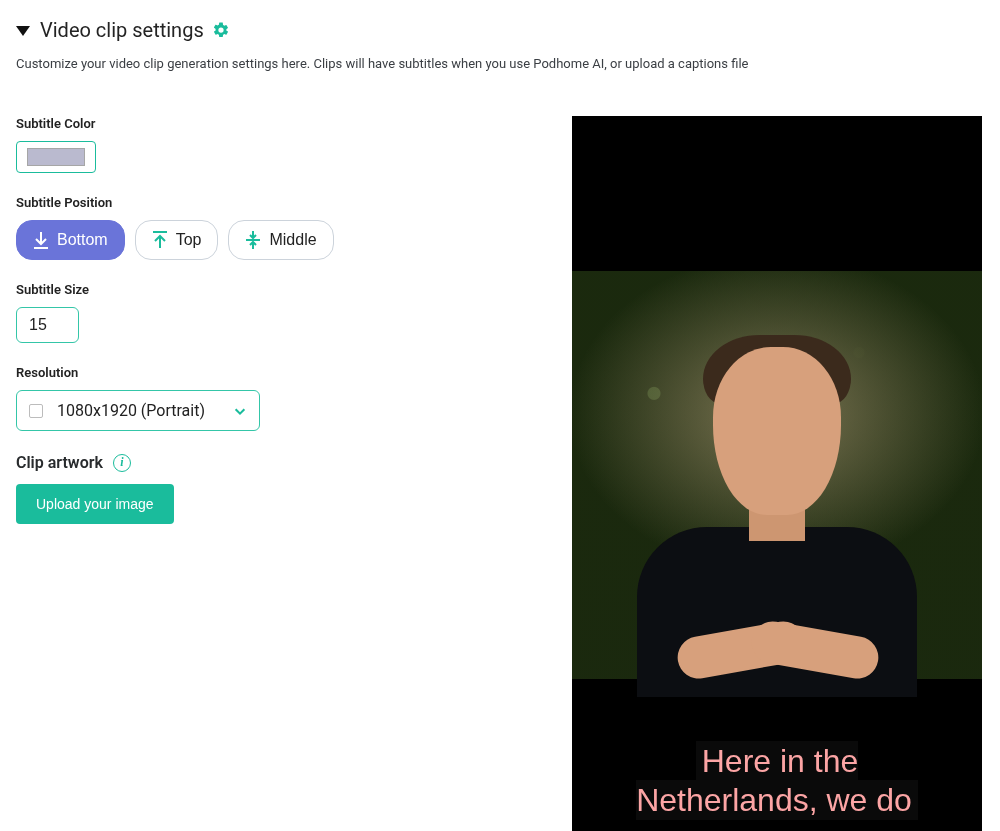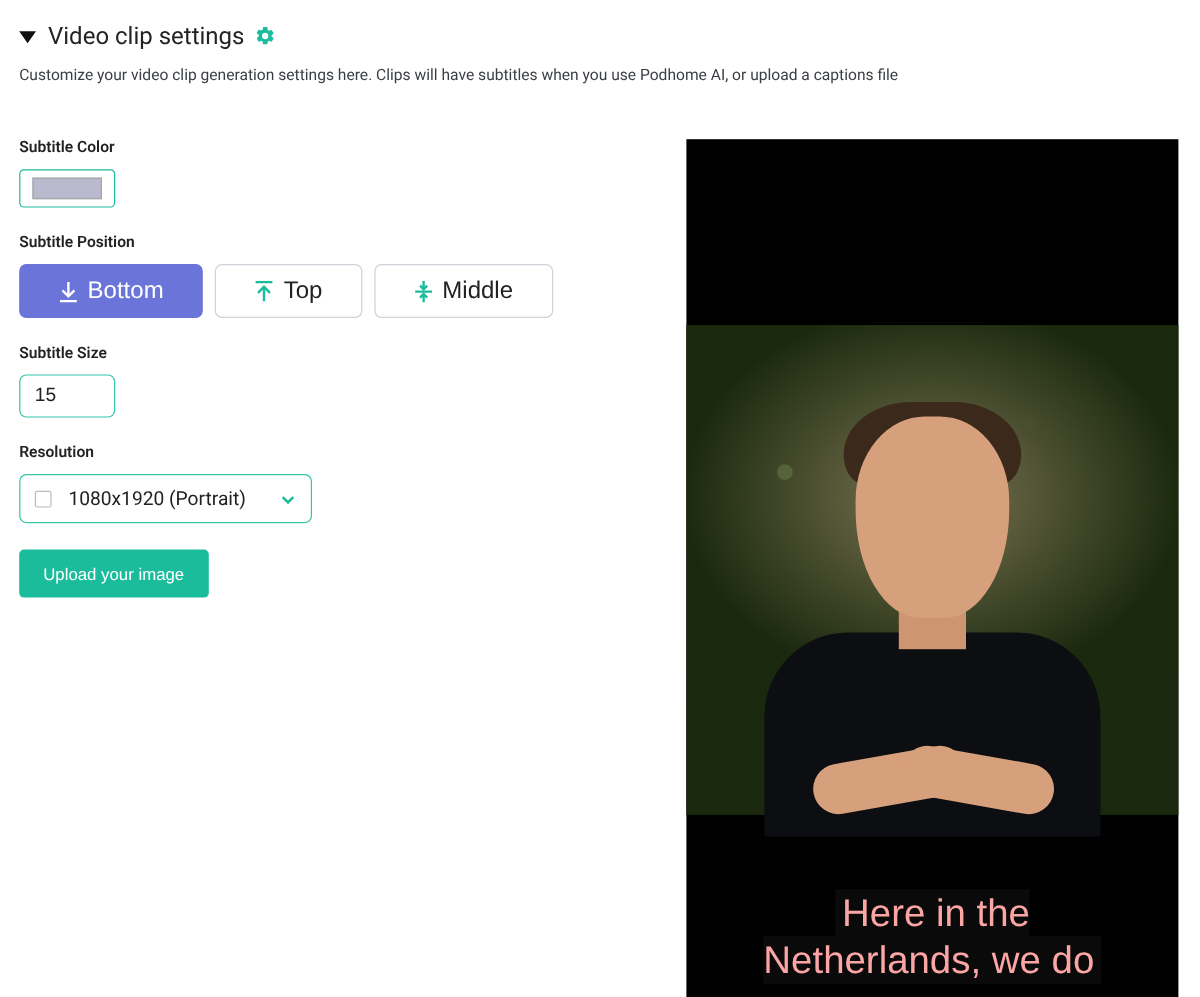--- a/index.html
+++ b/index.html
@@ -73,43 +73,43 @@
   }
 
   
   .bg {
     display: flex;
     gap: 10px;
   }
   .seg {
     border: 1px solid #ccd3db;
     background: #fff;
-    border-radius: 6px;
-    padding: 10px 32px;
-    font-size: 20px;
+    border-radius: 16px;
+    padding: 10px 16px;
+    font-size: 16px;
     color: #222;
     display: inline-flex;
     align-items: center;
     gap: 8px;
     cursor: pointer;
   }
   .seg.active {
     background: #6a74d9;
     color: #fff;
     border-color: #6a74d9;
   }
   .seg .ic svg { width: 16px; height: 18px; display: block; }
   .seg:not(.active) .ic { color: #1abc9c; }
 
   
   .num {
     border: 1px solid #34c6a8;
     border-radius: 6px;
     padding: 8px 12px;
-    width: 80px;
+    width: 63px;
     font-size: 16px;
     color: #222;
   }
 
   
   .sel {
     border: 1px solid #34c6a8;
     border-radius: 6px;
     padding: 10px 12px;
     width: 244px;
@@ -320,20 +320,24 @@
         <span>1080x1920 (Portrait)</span>
         <span class="chev">
           <svg viewBox="0 0 16 16" fill="none" stroke="currentColor" stroke-width="2.4">
               <polyline points="3,6 8,11 13,6"></polyline>
             </svg>
         </span>
       </div>
     </div>
 
     <div class="group">
+      <div class="art-label">
+        <span>Clip artwork</span>
+        <span class="info">i</span>
+      </div>
       <button class="upload">Upload your image</button>
     </div>
 
   </div>
 
   <div class="preview">
     <div class="photo">
       <div class="person">
         <div class="shirt"></div>
         <div class="neck"></div>

